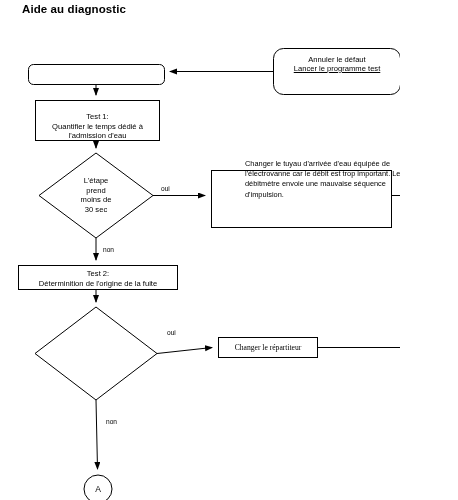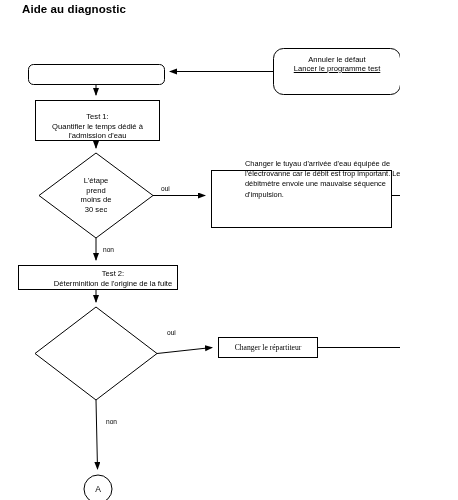--- a/index.html
+++ b/index.html
@@ -132,21 +132,21 @@
 Quantifier le temps dédié à
 l'admission d'eau</div>
 
   <div class="node-text" style="left:56px; top:176px; width:80px;">L'étape
 prend
 moins de
 30 sec</div>
 
   <div class="para-text" style="left:217px; top:159px; width:170px;margin-left:28px;">Changer le tuyau d'arrivée d'eau équipée de l'électrovanne car le débit est trop important. Le débitmètre envoie une mauvaise séquence d'impulsion.</div>
 
-  <div class="node-text" style="left:34px; top:269px; width:158px;">Test 2:
+  <div class="node-text" style="left:19px; top:269px; width:158px;">Test 2:
 Déterminition de l'origine de la fuite</div>
 
 
   <div class="node-text" style="left:219px; top:343px; width:98px;font-family:Liberation Serif, serif;">Changer le répartiteur</div>
 
   <div class="node-text" style="left:274px; top:55px; width:126px;">Annuler le défaut</div>
 
   <div class="node-text" style="left:274px; top:64px; width:126px;text-decoration:underline;">Lancer le programme test</div>
 
   <div class="edge-label" style="left:161px; top:185px;">oui</div>

